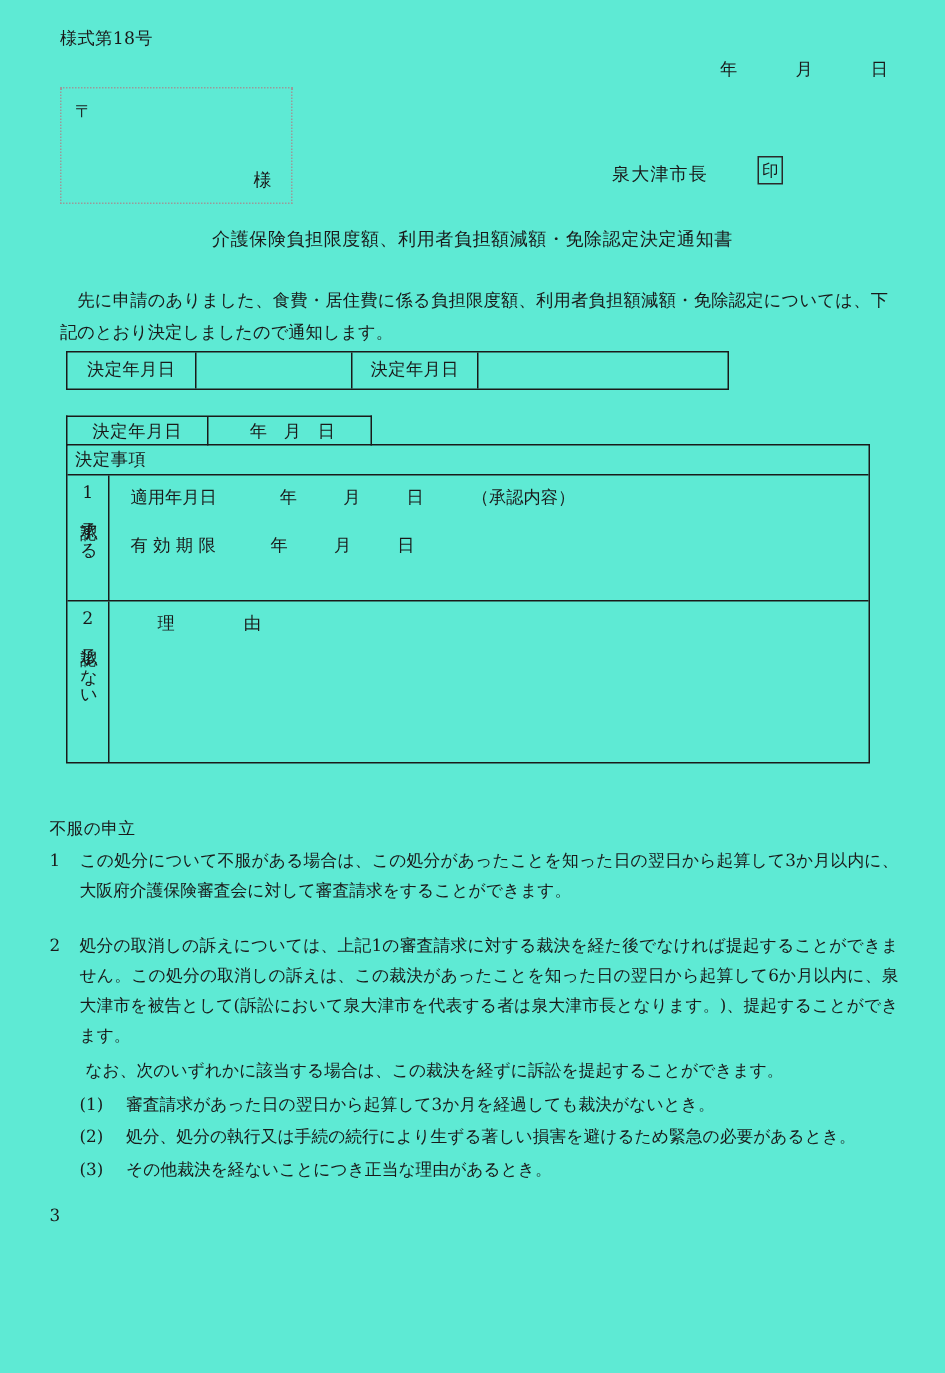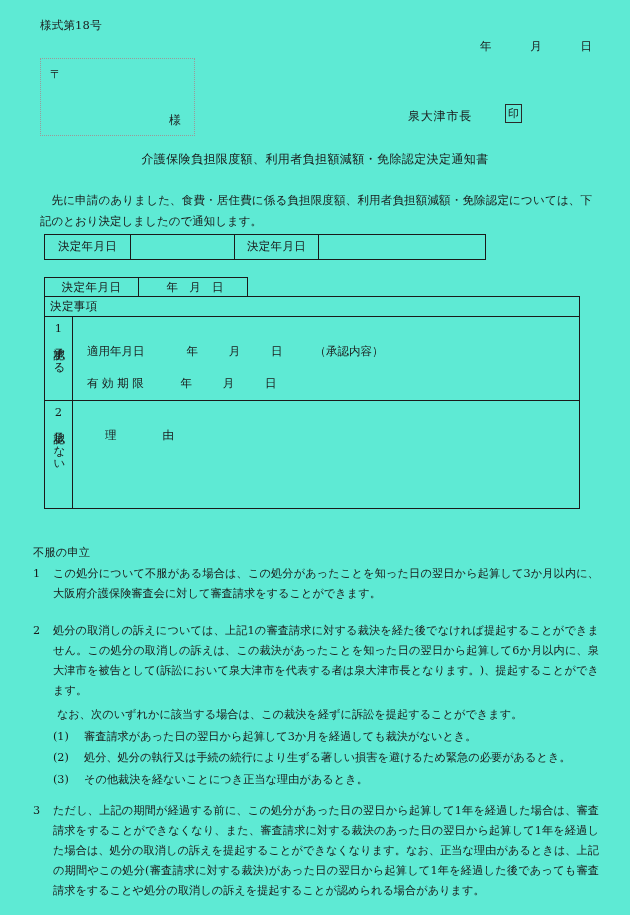--- a/index.html
+++ b/index.html
@@ -236,21 +236,20 @@
   .ccol {
     flex: 1;
     position: relative;
     box-sizing: border-box;
   }
   .field-line {
     position: absolute;
     display: flex;
     align-items: center;
     white-space: nowrap;
-    margin-top: 20px;
   }
   .f-label {
     display: inline-block;
   }
   .f-ymd {
     display: inline-flex;
     width: 96px;
     justify-content: space-between;
     margin-left: 42px;
   }
@@ -424,18 +423,17 @@
       <span class="marker">(2)</span>
       <span>処分、処分の執行又は手続の続行により生ずる著しい損害を避けるため緊急の必要があるとき。</span>
     </p>
     <p class="ap-sub">
       <span class="marker">(3)</span>
       <span>その他裁決を経ないことにつき正当な理由があるとき。</span>
     </p>
 
     <p class="ap-item last">
       <span class="marker">3</span>
-      <span>ただし、上記の期間が経過する前に、この処分があった日の翌日から起算して1年を経過した場合は、審査請求をすることができなくなり、また、審査請求に対する裁決のあった日の翌日から起算して1年を経過した場合は、処分の取消しの訴えを提起することができなくなります。なお、正当な理由があるときは、上記の期間やこの処分(審査請求に対する裁決)があった日の翌日から起算して1年を経過した後であっても審査請求をすることや処分の取消しの訴えを提起することが認められる場合があります。</span>
     </p>
 
   </div>
 
 </div>
 
 </body></html>

